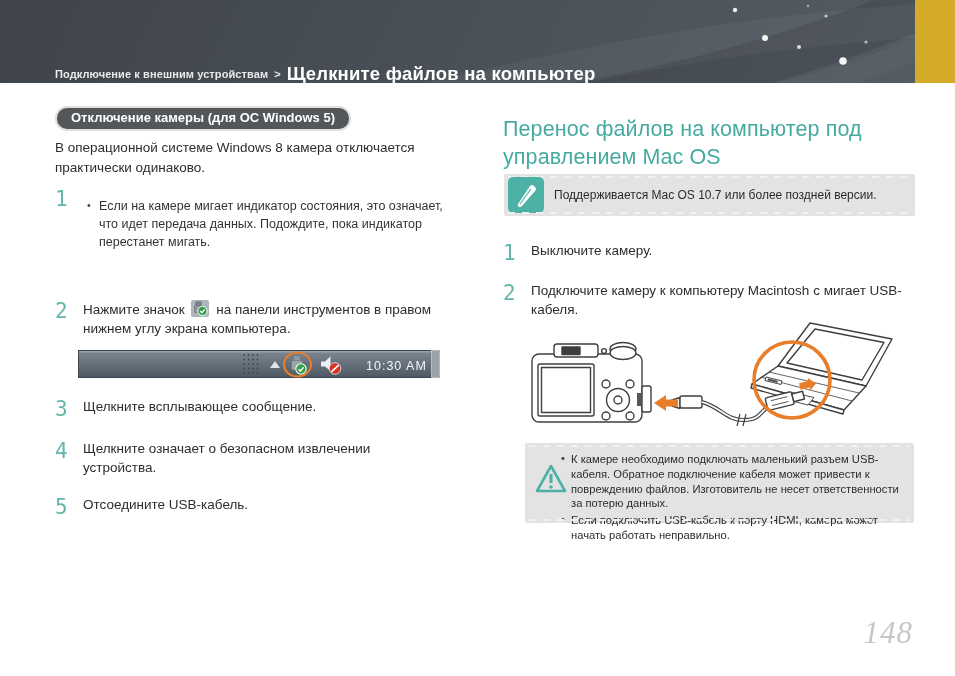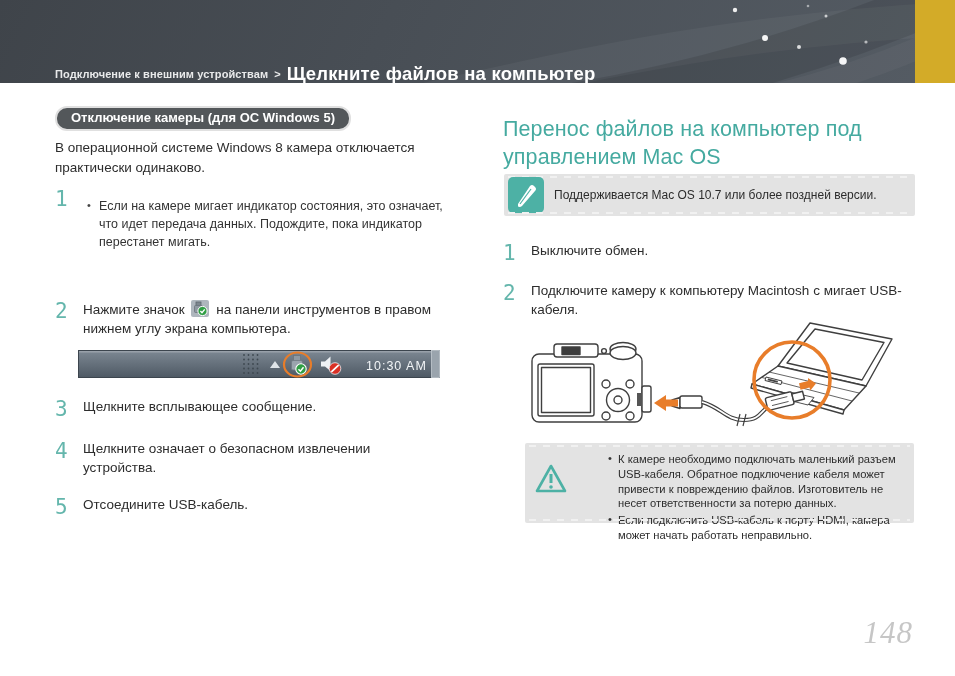--- a/index.html
+++ b/index.html
@@ -41,21 +41,21 @@
   .note-icon{position:absolute;left:4px;top:3px;width:36px;height:36px;border-radius:5px;background:#4db1a5;}
   .note-text{position:absolute;left:50px;top:0;height:42px;display:flex;align-items:center;
              font-size:12px;color:#2c2c2c;}
 
   .warn-box{position:absolute;left:525px;top:443px;width:389px;height:80px;background:#e3e3e3;border-radius:2px;}
   .warn-box::before,.warn-box::after{content:"";position:absolute;left:4px;right:4px;height:2px;
         background:repeating-linear-gradient(90deg,#f1f1f1 0 7px,transparent 7px 14px);}
   .warn-box::before{top:2px;} .warn-box::after{bottom:2px;}
   .warn-icon{position:absolute;left:9px;top:20px;}
   .warn-list{margin:0;padding:9px 10px 0 46px;list-style:none;}
-  .warn-list li{font-size:11.2px;line-height:1.32;color:#2c2c2c;position:relative;margin-bottom:2px;margin-left:47px;}
+  .warn-list li{font-size:11.2px;line-height:1.32;color:#2c2c2c;position:relative;margin-bottom:2px;}
   .warn-list li::before{content:"•";position:absolute;left:-10px;top:-1px;color:#333;}
 
   .illustration{position:absolute;left:520px;top:320px;}
   .taskbar-shot{position:absolute;left:78px;top:350px;}
 
   .page-number{position:absolute;right:42px;top:615px;font-family:"Liberation Serif",serif;
                font-style:italic;font-size:31px;color:#c6c6c6;letter-spacing:1px;}
 </style>
 </head>
 <body>
@@ -182,21 +182,21 @@
       <svg width="36" height="36" viewBox="0 0 36 36">
         <path d="M10,27 L22,9 Q24,7 26,9 L27,10 Q29,12 27,14 L14,29 Q12,30.5 10,29.5 Z" fill="#ffffff"></path>
         <line x1="12" y1="27" x2="23" y2="12" stroke="#4db1a5" stroke-width="1.2"></line>
       </svg>
     </div>
     <div class="note-text">Поддерживается Mac OS 10.7 или более поздней версии.</div>
   </div>
 
   <div class="step" style="left:503px;top:242px;width:412px;">
     <div class="step-num">1</div>
-    <div class="step-body">Выключите обмен.</div>
+    <div class="step-body">Выключите камеру.</div>
   </div>
 
   <div class="step" style="left:503px;top:282px;width:412px;">
     <div class="step-num">2</div>
     <div class="step-body">Подключите камеру к компьютеру Macintosh с мигает USB-кабеля.</div>
   </div>
 
   <svg class="illustration" width="400" height="118" viewBox="0 0 400 118">
     <g stroke="#3f3f3f" stroke-width="1.4" fill="#ffffff" stroke-linejoin="round">
 

